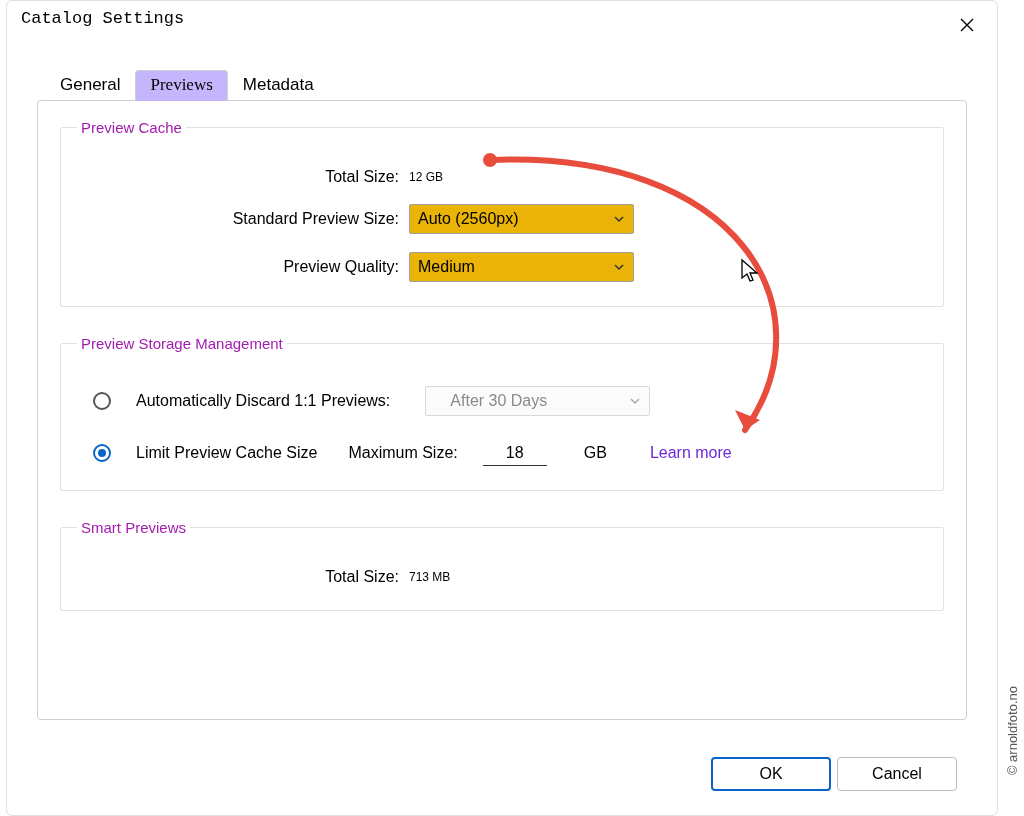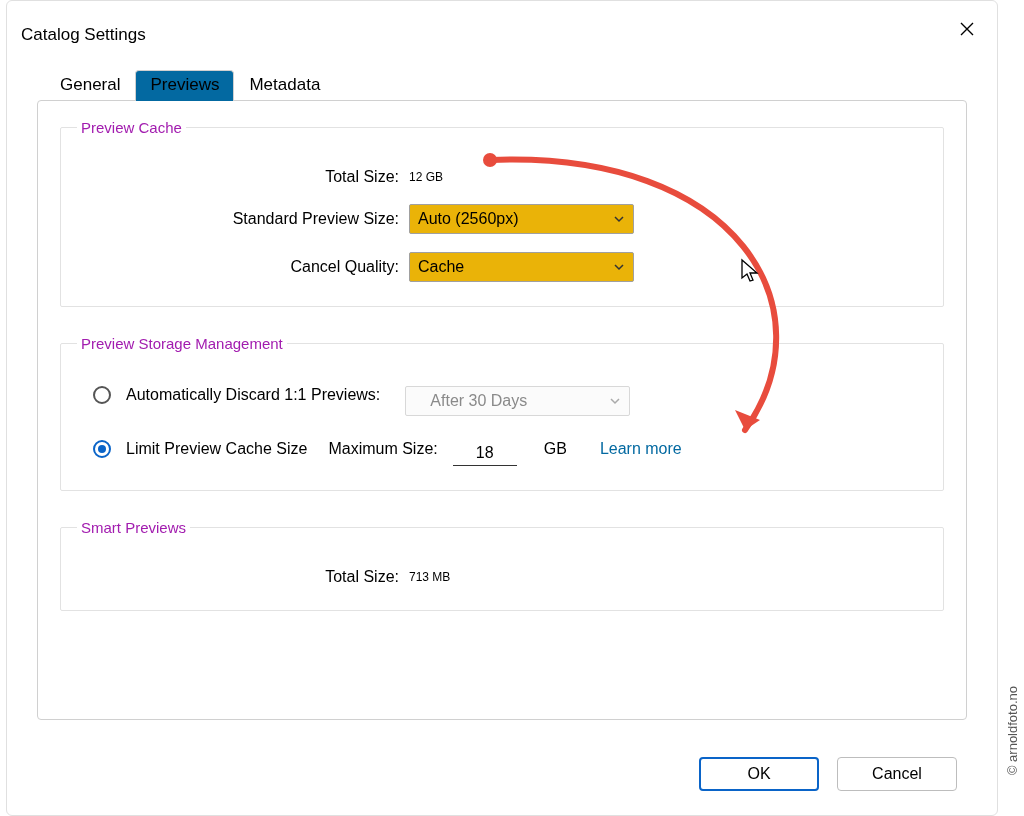--- a/index.html
+++ b/index.html
@@ -16,24 +16,25 @@
     .dialog {
       position: absolute;
       left: 6px; top: 0;
       width: 992px; height: 816px;
       background: #fff;
       border: 1px solid #e0e0e0;
       border-radius: 6px;
     }
     .titlebar {
       display: flex;
-      align-items: flex-end;
+      align-items: flex-start;
       justify-content: space-between;
       padding: 8px 14px 4px 14px;
       height: 48px;
+      font-family: Liberation Mono, monospace;
     }
     .titlebar h1 { font-size: 17px; font-weight: 400; }
     .close-btn {
       width: 32px; height: 32px;
       display: flex; align-items: center; justify-content: center;
       cursor: pointer;
     }
     .close-btn svg { width: 14px; height: 14px; }
     .body {
       padding: 20px 30px 12px 30px;
@@ -50,23 +51,24 @@
       padding: 4px 14px 6px 14px;
       border: 1px solid transparent;
       border-bottom: none;
       cursor: pointer;
       position: relative;
       top: 1px;
       color: #000;
     }
     .tab.active {
       border-color: #d0d0d0;
-      background: #0369a1;
+      background: #c4b5fd;
       border-top-left-radius: 4px;
       border-top-right-radius: 4px;
+      font-family: Liberation Serif, serif;
     }
     .tabpanel {
       border: 1px solid #d0d0d0;
       border-radius: 4px;
       padding: 18px 22px 30px 22px;
       min-height: 620px;
     }
     fieldset.group {
       border: 1px solid #e2e2e2;
       border-radius: 2px;
@@ -108,23 +110,23 @@
     .select.disabled {
       color: #8a8a8a;
       border-color: #d8d8d8;
       background: #fbfbfb;
       cursor: default;
       padding-left: 24px;
     }
     .chev { width: 12px; height: 12px; }
     .radio-row {
       display: flex;
-      align-items: flex-start;
+      align-items: center;
       margin-top: 20px;
-      gap: 15px;
+      gap: 25px;
       font-size: 16px;
     }
     .radio {
       width: 18px; height: 18px;
       border: 2px solid #555;
       border-radius: 50%;
       display: inline-flex;
       align-items: center; justify-content: center;
       margin-left: 14px;
       flex-shrink: 0;
@@ -140,25 +142,25 @@
     .after-radio-select { margin-left: 4px; }
     .max-input {
       width: 64px; height: 26px;
       border: none;
       border-bottom: 1px solid #333;
       text-align: center;
       font-size: 16px;
       outline: none;
     }
     .unit { margin-left: 12px; margin-right: 18px; }
-    .link { color: #0369a1; text-decoration: none; cursor: pointer; }
+    .link { color: #6d28d9; text-decoration: none; cursor: pointer; }
     .footer {
       position: absolute;
       right: 40px; bottom: 24px;
-      display: flex; gap: 18px;
+      display: flex; gap: 6px;
     }
     .btn {
       width: 120px; height: 34px;
       border: 1px solid #bdbdbd;
       border-radius: 4px;
       background: #fff;
       font-size: 16px;
       cursor: pointer;
       display: flex; align-items: center; justify-content: center;
     }
@@ -208,23 +210,23 @@
           <div class="lbl">Standard Preview Size:</div>
           <div class="select">
             <span>Auto (2560px)</span>
             <svg class="chev" viewBox="0 0 12 12">
                 <path d="M2 4 L6 8 L10 4" stroke="#333" stroke-width="1.5" fill="none"></path>
               </svg>
           </div>
         </div>
 
         <div class="row">
-          <div class="lbl">Cancel Quality:</div>
+          <div class="lbl">Preview Quality:</div>
           <div class="select">
-            <span>Cache</span>
+            <span>Medium</span>
             <svg class="chev" viewBox="0 0 12 12">
                 <path d="M2 4 L6 8 L10 4" stroke="#333" stroke-width="1.5" fill="none"></path>
               </svg>
           </div>
         </div>
       </fieldset>
 
       <fieldset class="group">
         <legend>Preview Storage Management</legend>
 

